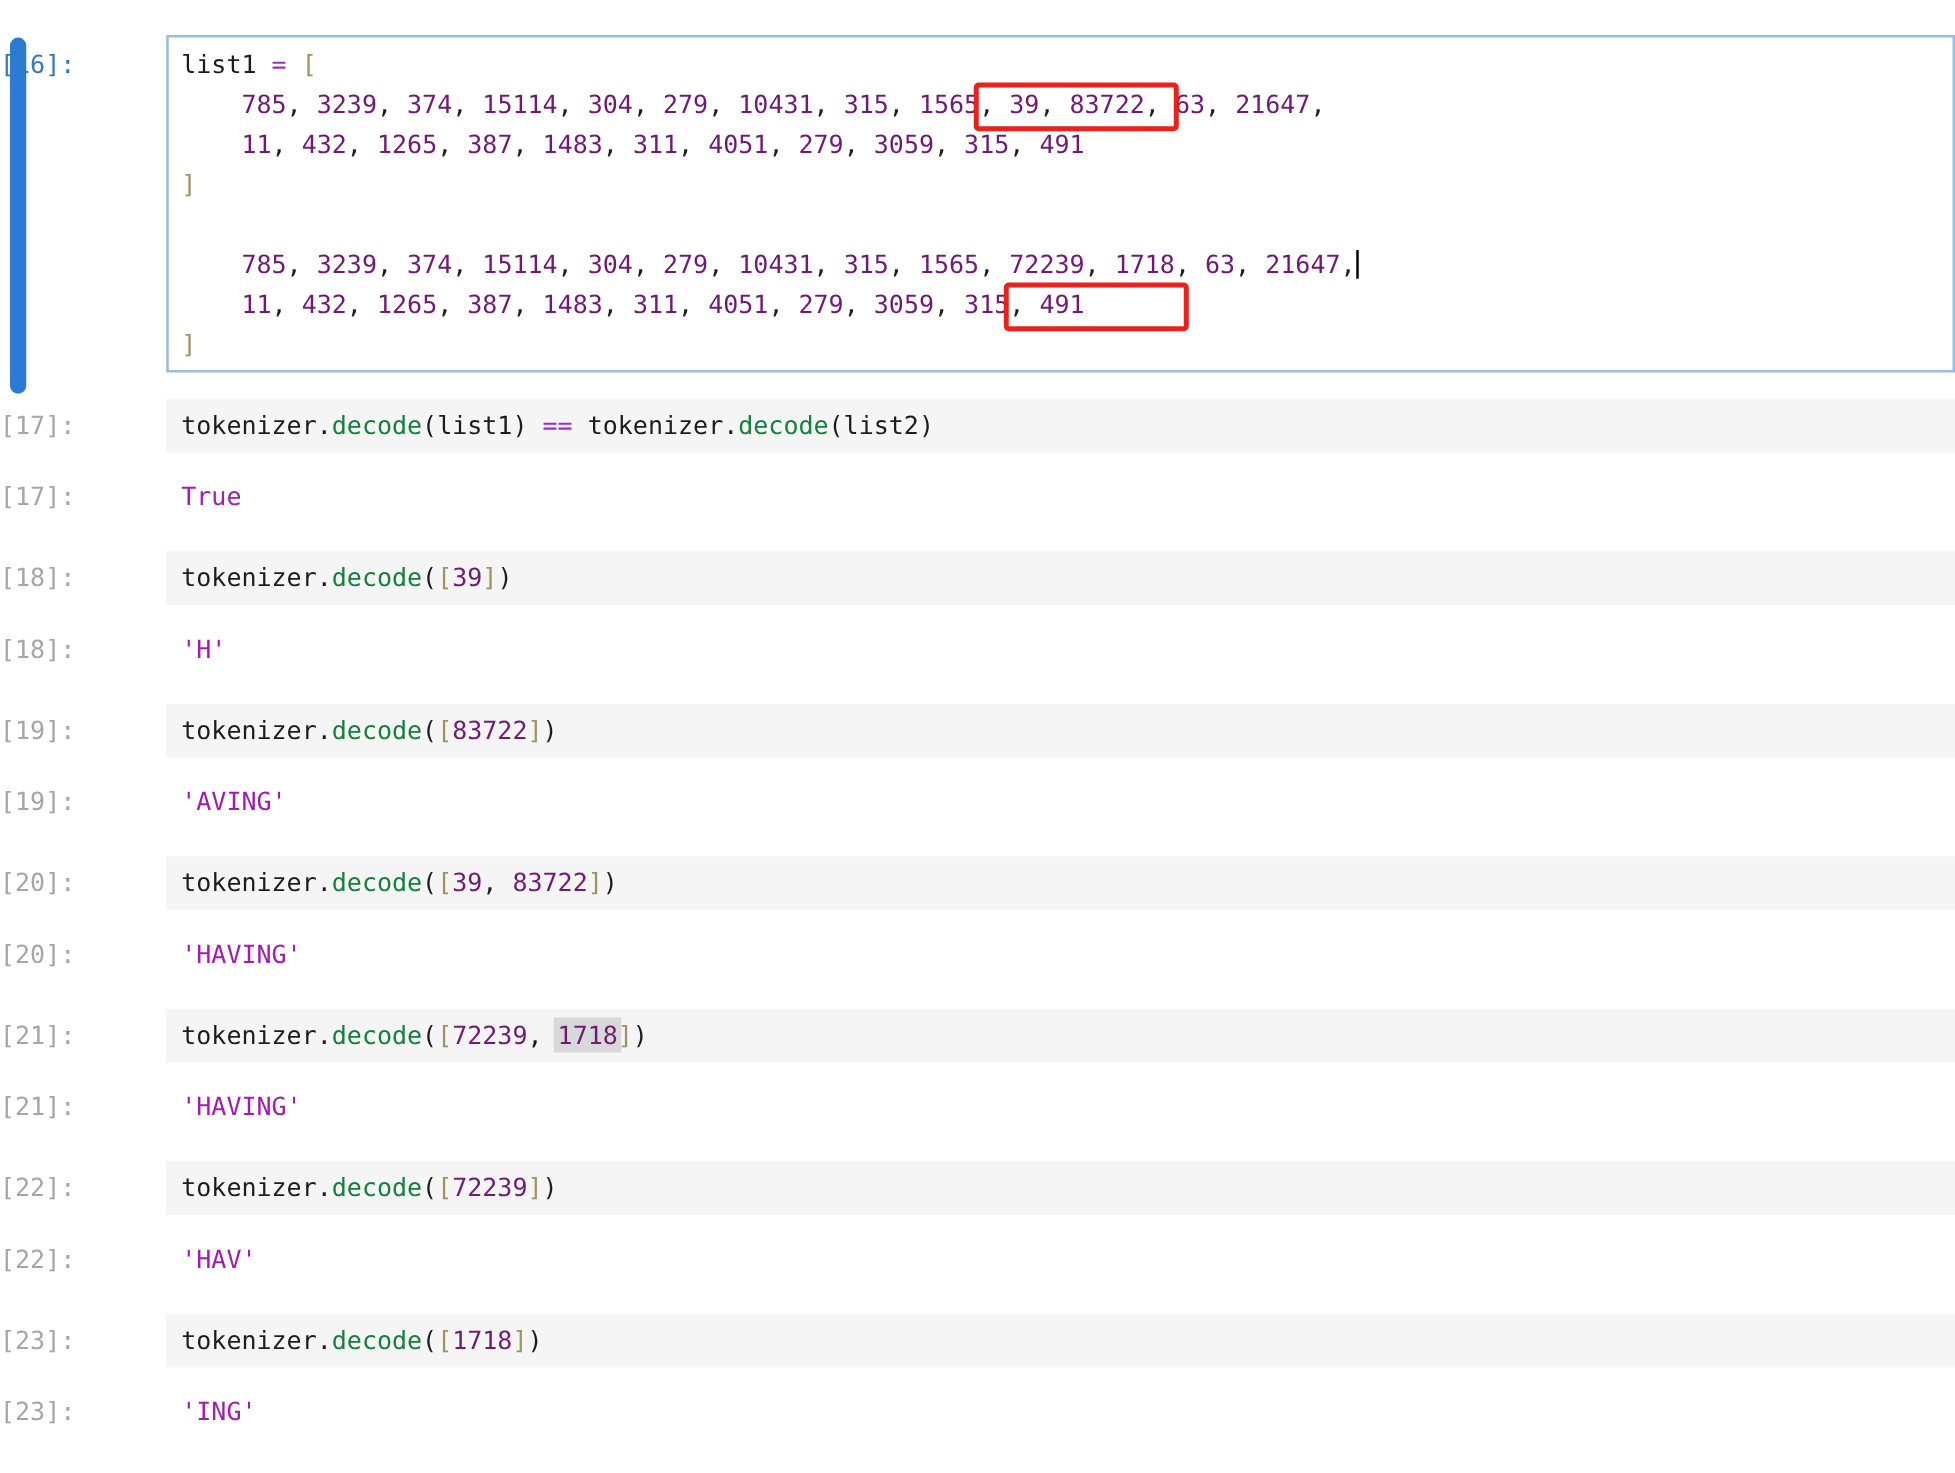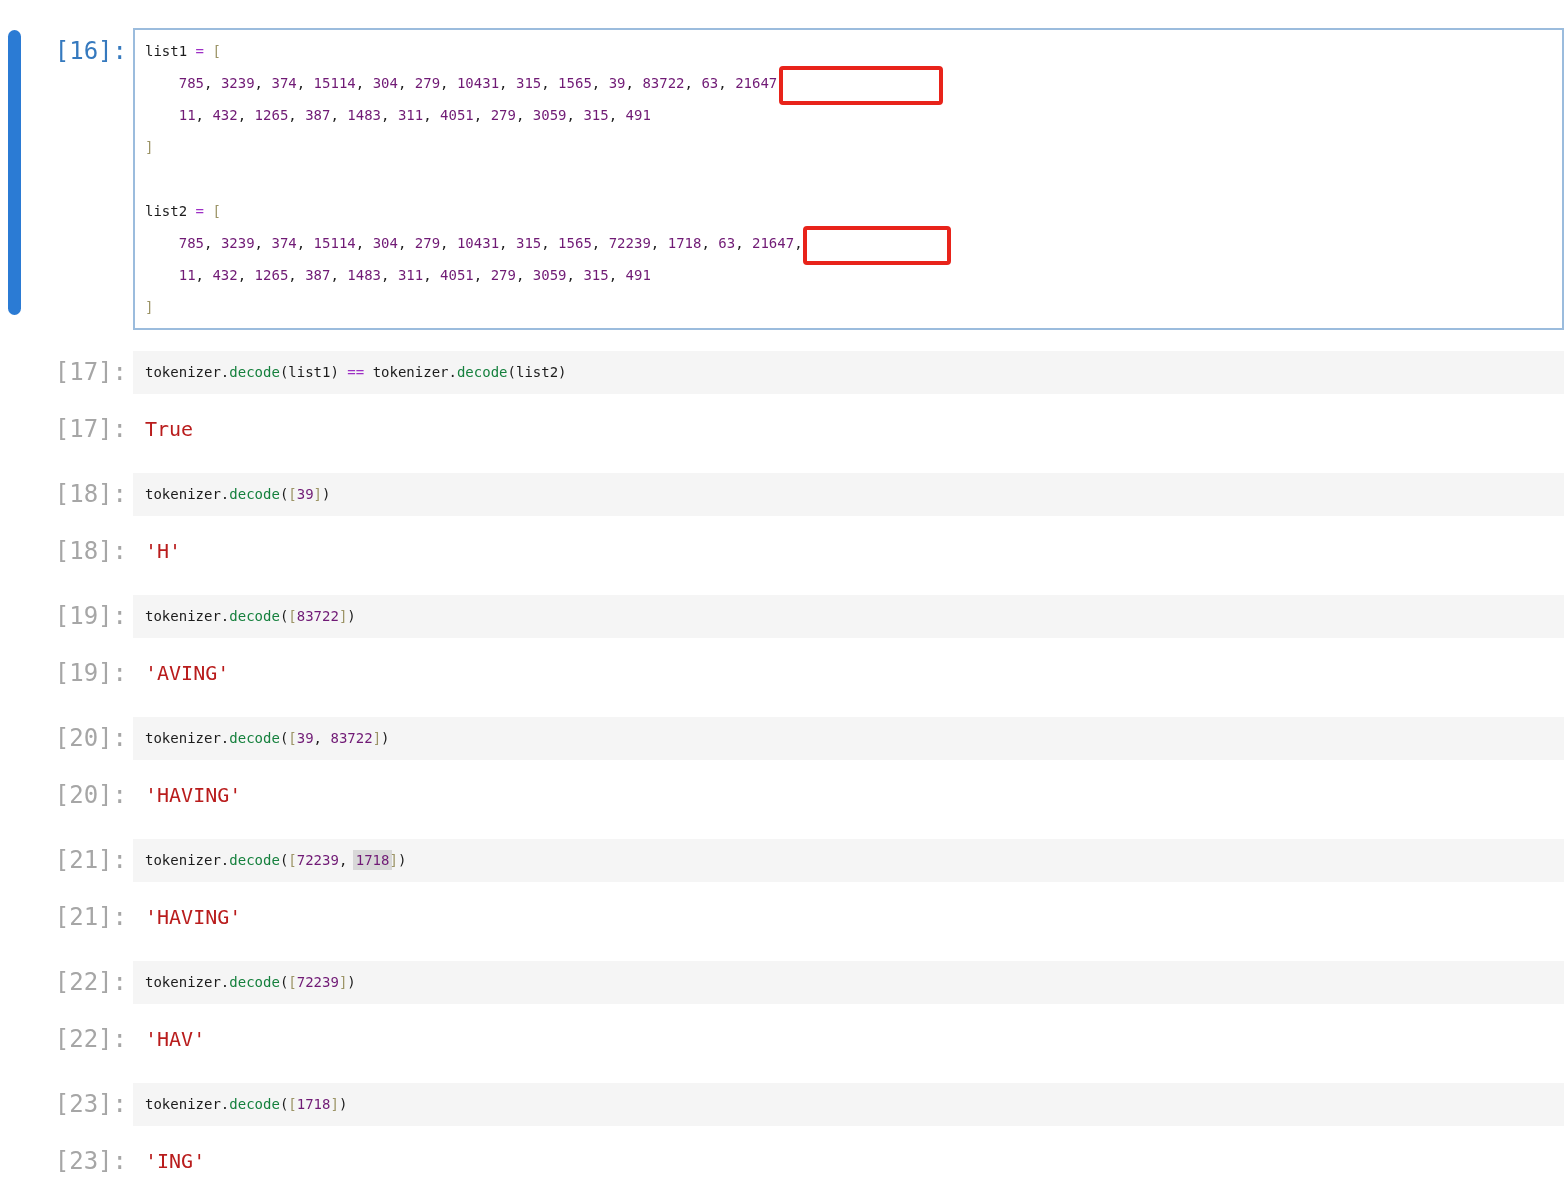--- a/index.html
+++ b/index.html
@@ -17,31 +17,31 @@
 
   #cells { position:absolute; left:0; top:0; width:100%; }
 
   .cell-row { display:flex; align-items:flex-start; width:100%; }
   .row-active   { margin-top:14px; }
   .row-code     { margin-top:28px; }
   .row-active + .row-code { margin-top:21px; }
   .row-output   { margin-top:19px; }
 
   .prompt {
-    flex:0 0 133px; width:133px; text-align:right; padding-right:6px;
-    font-size:24px; line-height:32px; color:#a6a6a6; user-select:none;
+    flex:0 0 133px; width:133px; padding-right:6px;
+    font-size:20px; line-height:32px; color:#a6a6a6; user-select:none;
     white-space:pre;
   }
   .prompt-active { color:#3579be; }
   .row-code .prompt { padding-top:5px; }
   .row-active .prompt { padding-top:7px; }
 
   .editor {
     flex:1 1 auto; background:#f5f5f5; padding:5px 12px 6px 12px;
-    font-size:14px; line-height:32px; color:#1c1c1c; position:relative;
+    font-size:20px; line-height:32px; color:#1c1c1c; position:relative;
     min-height:43px; cursor:text;
   }
   .editor-active {
     background:#ffffff; border:2px solid #9bbcdd; padding:5px 10px;
   }
 
   .line { white-space:pre; height:32px; }
 
   .tk-p  { color:#1c1c1c; }
   .tk-o  { color:#9d2fc4; }
@@ -55,38 +55,37 @@
     vertical-align:middle; margin-left:1px; margin-top:-3px;
   }
 
   .red-box {
     position:absolute; border:4px solid #e8231a; border-radius:4px;
     pointer-events:none; background:transparent;
   }
 
   .out-text {
     flex:1 1 auto; padding-left:12px; font-size:20px; line-height:32px;
-    color:#b91c1c; white-space:pre;
+    color:#a21caf; white-space:pre;
   }
 </style>
 </head>
 <body>
 
 <div class="page">
   <div class="selection-bar"></div>
   <div id="cells">
       <div class="cell-row row-code row-active">
         <div class="prompt prompt-active">[16]:</div>
         <div class="editor editor-active">
           <div class="line"><span class="tk-p">list1</span><span class="tk-p"> </span><span class="tk-o">=</span><span class="tk-p"> </span><span class="tk-b">[</span></div>
           <div class="line"><span class="tk-p">    </span><span class="tk-n">785</span><span class="tk-p">, </span><span class="tk-n">3239</span><span class="tk-p">, </span><span class="tk-n">374</span><span class="tk-p">, </span><span class="tk-n">15114</span><span class="tk-p">, </span><span class="tk-n">304</span><span class="tk-p">, </span><span class="tk-n">279</span><span class="tk-p">, </span><span class="tk-n">10431</span><span class="tk-p">, </span><span class="tk-n">315</span><span class="tk-p">, </span><span class="tk-n">1565</span><span class="tk-p">, </span><span class="tk-n">39</span><span class="tk-p">, </span><span class="tk-n">83722</span><span class="tk-p">, </span><span class="tk-n">63</span><span class="tk-p">, </span><span class="tk-n">21647</span><span class="tk-p">,</span></div>
           <div class="line"><span class="tk-p">    </span><span class="tk-n">11</span><span class="tk-p">, </span><span class="tk-n">432</span><span class="tk-p">, </span><span class="tk-n">1265</span><span class="tk-p">, </span><span class="tk-n">387</span><span class="tk-p">, </span><span class="tk-n">1483</span><span class="tk-p">, </span><span class="tk-n">311</span><span class="tk-p">, </span><span class="tk-n">4051</span><span class="tk-p">, </span><span class="tk-n">279</span><span class="tk-p">, </span><span class="tk-n">3059</span><span class="tk-p">, </span><span class="tk-n">315</span><span class="tk-p">, </span><span class="tk-n">491</span></div>
           <div class="line"><span class="tk-b">]</span></div>
           <div class="line"><span class="tk-p"> </span></div>
-          <div class="line"><span class="tk-p">list2</span><span class="tk-p"> </span><span class="tk-o">=</span><span class="tk-p"> </span><span class="tk-b">[</span></div>
           <div class="line"><span class="tk-p">    </span><span class="tk-n">785</span><span class="tk-p">, </span><span class="tk-n">3239</span><span class="tk-p">, </span><span class="tk-n">374</span><span class="tk-p">, </span><span class="tk-n">15114</span><span class="tk-p">, </span><span class="tk-n">304</span><span class="tk-p">, </span><span class="tk-n">279</span><span class="tk-p">, </span><span class="tk-n">10431</span><span class="tk-p">, </span><span class="tk-n">315</span><span class="tk-p">, </span><span class="tk-n">1565</span><span class="tk-p">, </span><span class="tk-n">72239</span><span class="tk-p">, </span><span class="tk-n">1718</span><span class="tk-p">, </span><span class="tk-n">63</span><span class="tk-p">, </span><span class="tk-n">21647</span><span class="tk-p">,</span><div class="cursor" style="display: inline-block;"></div></div>
           <div class="line"><span class="tk-p">    </span><span class="tk-n">11</span><span class="tk-p">, </span><span class="tk-n">432</span><span class="tk-p">, </span><span class="tk-n">1265</span><span class="tk-p">, </span><span class="tk-n">387</span><span class="tk-p">, </span><span class="tk-n">1483</span><span class="tk-p">, </span><span class="tk-n">311</span><span class="tk-p">, </span><span class="tk-n">4051</span><span class="tk-p">, </span><span class="tk-n">279</span><span class="tk-p">, </span><span class="tk-n">3059</span><span class="tk-p">, </span><span class="tk-n">315</span><span class="tk-p">, </span><span class="tk-n">491</span></div>
           <div class="line"><span class="tk-b">]</span></div>
           <div class="red-box" style="left: 644px; top: 36px; width: 164px; height: 39px; border-color: rgb(232, 35, 26);"></div>
           <div class="red-box" style="left: 668px; top: 196px; width: 148px; height: 39px; border-color: rgb(232, 35, 26);"></div>
         </div>
       </div>
       <div class="cell-row row-code">
         <div class="prompt">[17]:</div>
         <div class="editor">

